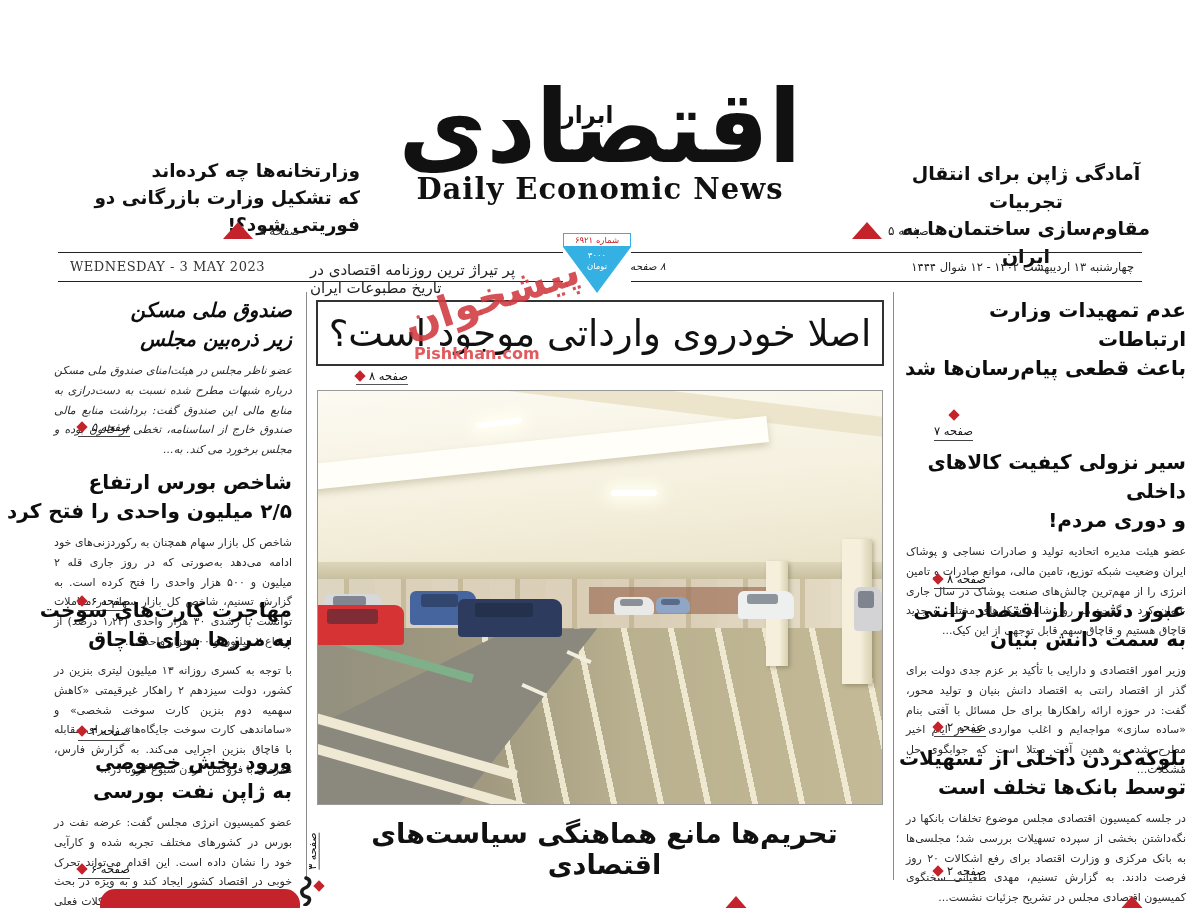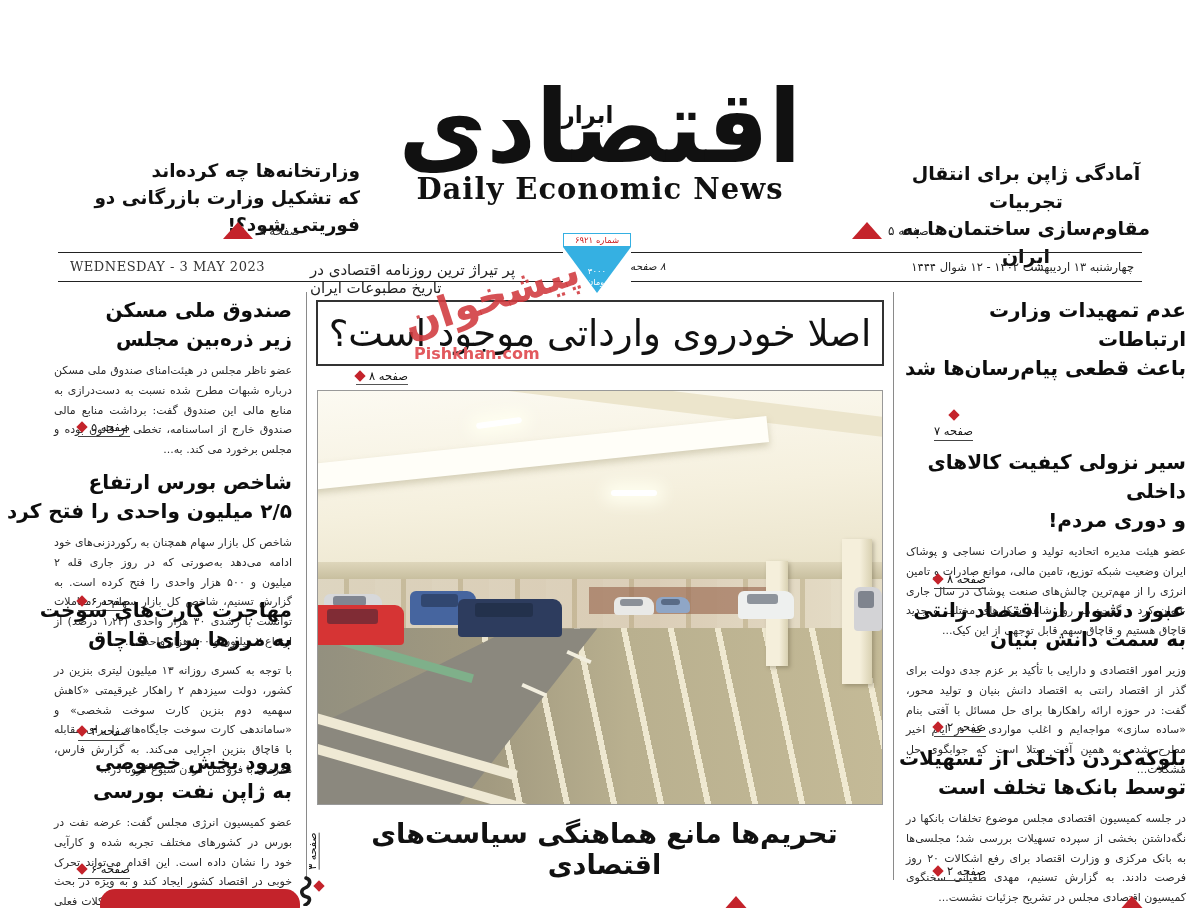--- a/index.html
+++ b/index.html
@@ -9,21 +9,21 @@
   
   .masthead{position:absolute;left:390px;top:72px;width:420px;text-align:center;}
   .m-title{position:relative;font-size:96px;font-weight:bold;line-height:1.15;direction:rtl;
            letter-spacing:-3px;transform:scaleY(1.05);}
   .m-sub{position:absolute;left:47%;top:30px;transform:translateX(-50%);font-size:23px;font-weight:bold;}
   .m-en{font-family:"DejaVu Serif",serif;font-weight:bold;font-size:29px;margin-top:-10px;letter-spacing:1px;}
   .issue-badge{position:absolute;left:563px;top:233px;width:68px;z-index:5;background:#fff;}
   .issue-top{border:1px solid #35b0e2;color:#cc2222;font-size:8.5px;text-align:center;
              padding:1px 0;direction:rtl;background:#fff;}
   .issue-tri{width:68px;height:46px;background:#35b0e2;clip-path:polygon(0 0,100% 0,50% 100%);
-             color:#fff;font-size:8.5px;text-align:center;direction:rtl;line-height:1.3;padding-top:19px;box-sizing:border-box;}
+             color:#fff;font-size:8.5px;text-align:center;direction:rtl;line-height:1.3;padding-top:3px;box-sizing:border-box;}
   
   .top-head{position:absolute;font-weight:bold;font-size:18.5px;line-height:1.45;direction:rtl;}
   .tl-head{left:55px;top:158px;width:305px;text-align:right;}
   .tr-head{left:878px;top:160px;width:296px;text-align:center;font-size:19px;}
   .tri-marker{position:absolute;display:flex;align-items:center;gap:6px;font-size:12px;color:#222;direction:ltr;}
   .tri{width:0;height:0;border-left:15px solid transparent;border-right:15px solid transparent;
        border-bottom:17px solid #c4232b;}
   
   .date-strip{position:absolute;left:58px;top:252px;width:1084px;height:28px;
               border-top:1.5px solid #222;border-bottom:1.5px solid #222;}
@@ -181,21 +181,21 @@
     <div class="car" style="left:536px;top:196px;width:28px;height:44px;background:#d3d3d6;"></div>
   </div>
 
   <div class="bottom-head">تحریم‌ها مانع هماهنگی سیاست‌های اقتصادی</div>
   <div class="bottom-pg">
     <span class="rot fa">صفحه ۳</span>
     <span class="diamond"></span>
   </div>
 
   <div class="lc">
-    <div class="side-art" style="left:6px;top:296px;width:294px;height:144px;">
+    <div class="side-art" style="left:6px;top:296px;width:294px;height:144px;font-style:italic;">
       <div class="art-title">
         <span>صندوق ملی مسکن</span>
           <span>زیر ذره‌بین مجلس</span>
       </div>
       <div class="art-body">عضو ناظر مجلس در هیئت‌امنای صندوق ملی مسکن درباره شبهات مطرح شده نسبت به دست‌درازی به منابع مالی این صندوق گفت: برداشت منابع مالی صندوق خارج از اساسنامه، تخطی از قانون بوده و مجلس برخورد می کند. به...</div>
       <div class="pg-marker" style="left:72px;">
         <span class="diamond"></span>
         <span class="fa">صفحه ۵</span>
       </div>
     </div>

